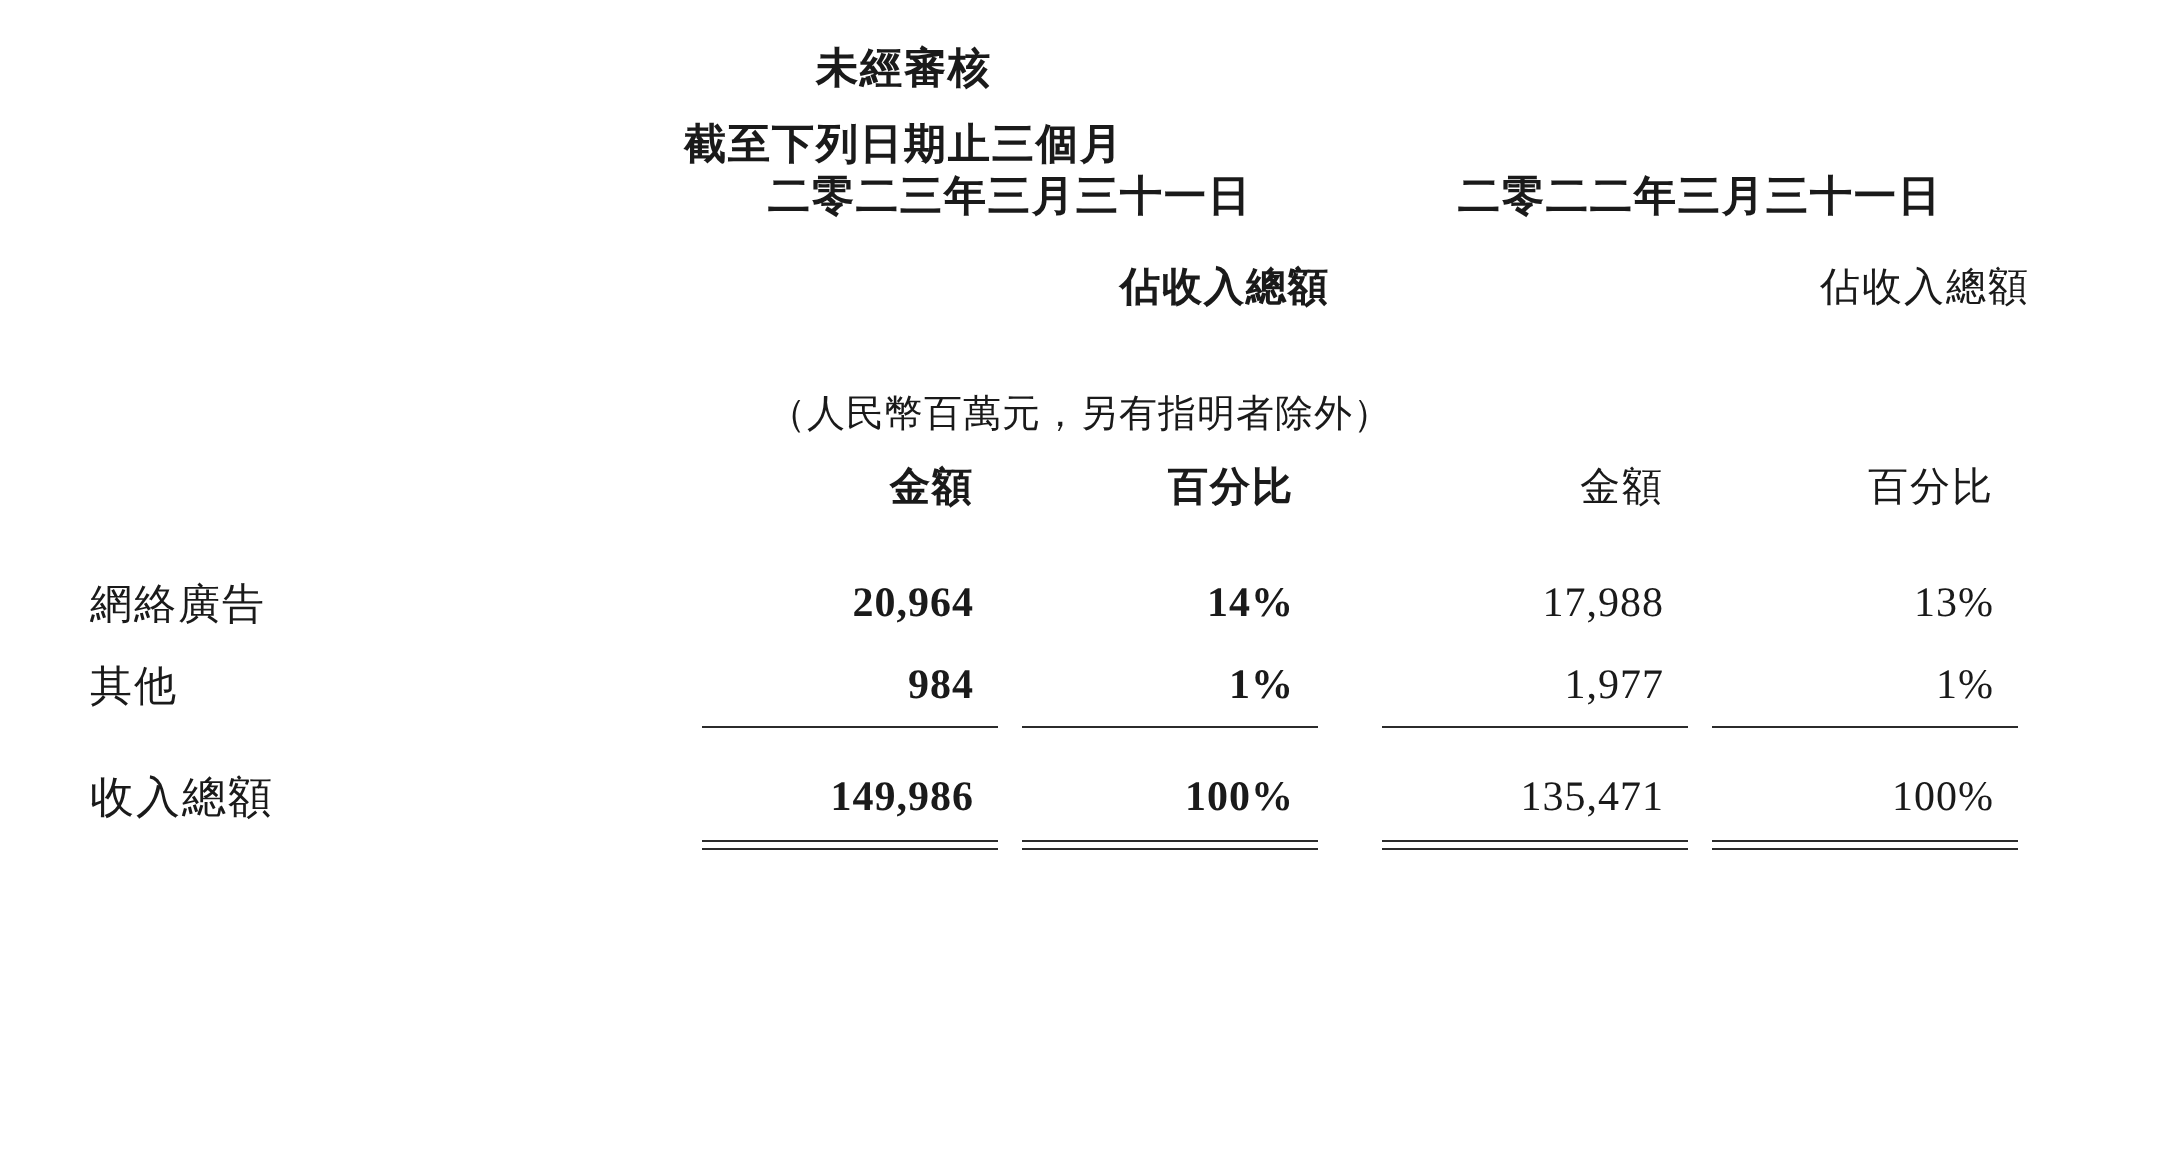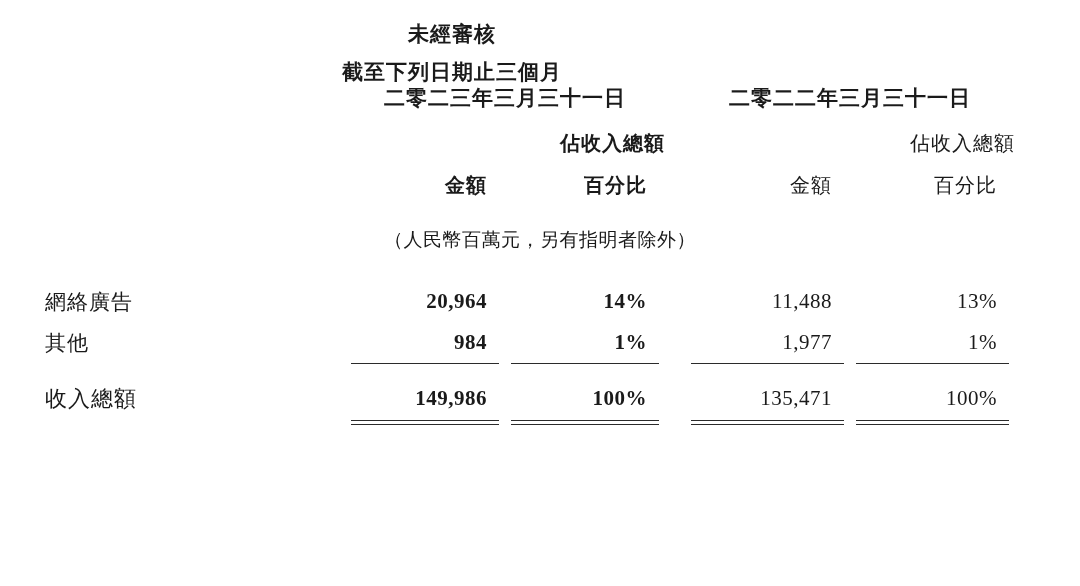--- a/index.html
+++ b/index.html
@@ -164,44 +164,44 @@
 
     <tr>
       <td></td>
       <td class="pct-head cur" colspan="2">佔收入總額</td>
       <td></td>
       <td class="pct-head prev" colspan="2">佔收入總額</td>
       <td></td>
     </tr>
 
     <tr>
+      <td class="unit-note" colspan="7">（人民幣百萬元，另有指明者除外）</td>
+    </tr>
+
+    <tr>
       <td></td>
       <td class="colhead cur">金額</td>
       <td class="colhead cur">百分比</td>
       <td></td>
       <td class="colhead prev">金額</td>
       <td class="colhead prev">百分比</td>
       <td></td>
-    </tr>
-
-    <tr>
-      <td class="unit-note" colspan="7">（人民幣百萬元，另有指明者除外）</td>
     </tr>
 
     <tr class="spacer-row">
       <td colspan="7"></td>
     </tr>
 
 
     <tr>
       <td class="row-label">網絡廣告</td>
       <td class="num cur">20,964</td>
       <td class="num cur">14%</td>
       <td></td>
-      <td class="num prev">11,488</td>
+      <td class="num prev">17,988</td>
       <td class="num prev">13%</td>
       <td></td>
     </tr>
 
 
     <tr>
       <td class="row-label">其他</td>
       <td class="num cur">984</td>
       <td class="num cur">1%</td>
       <td></td>

